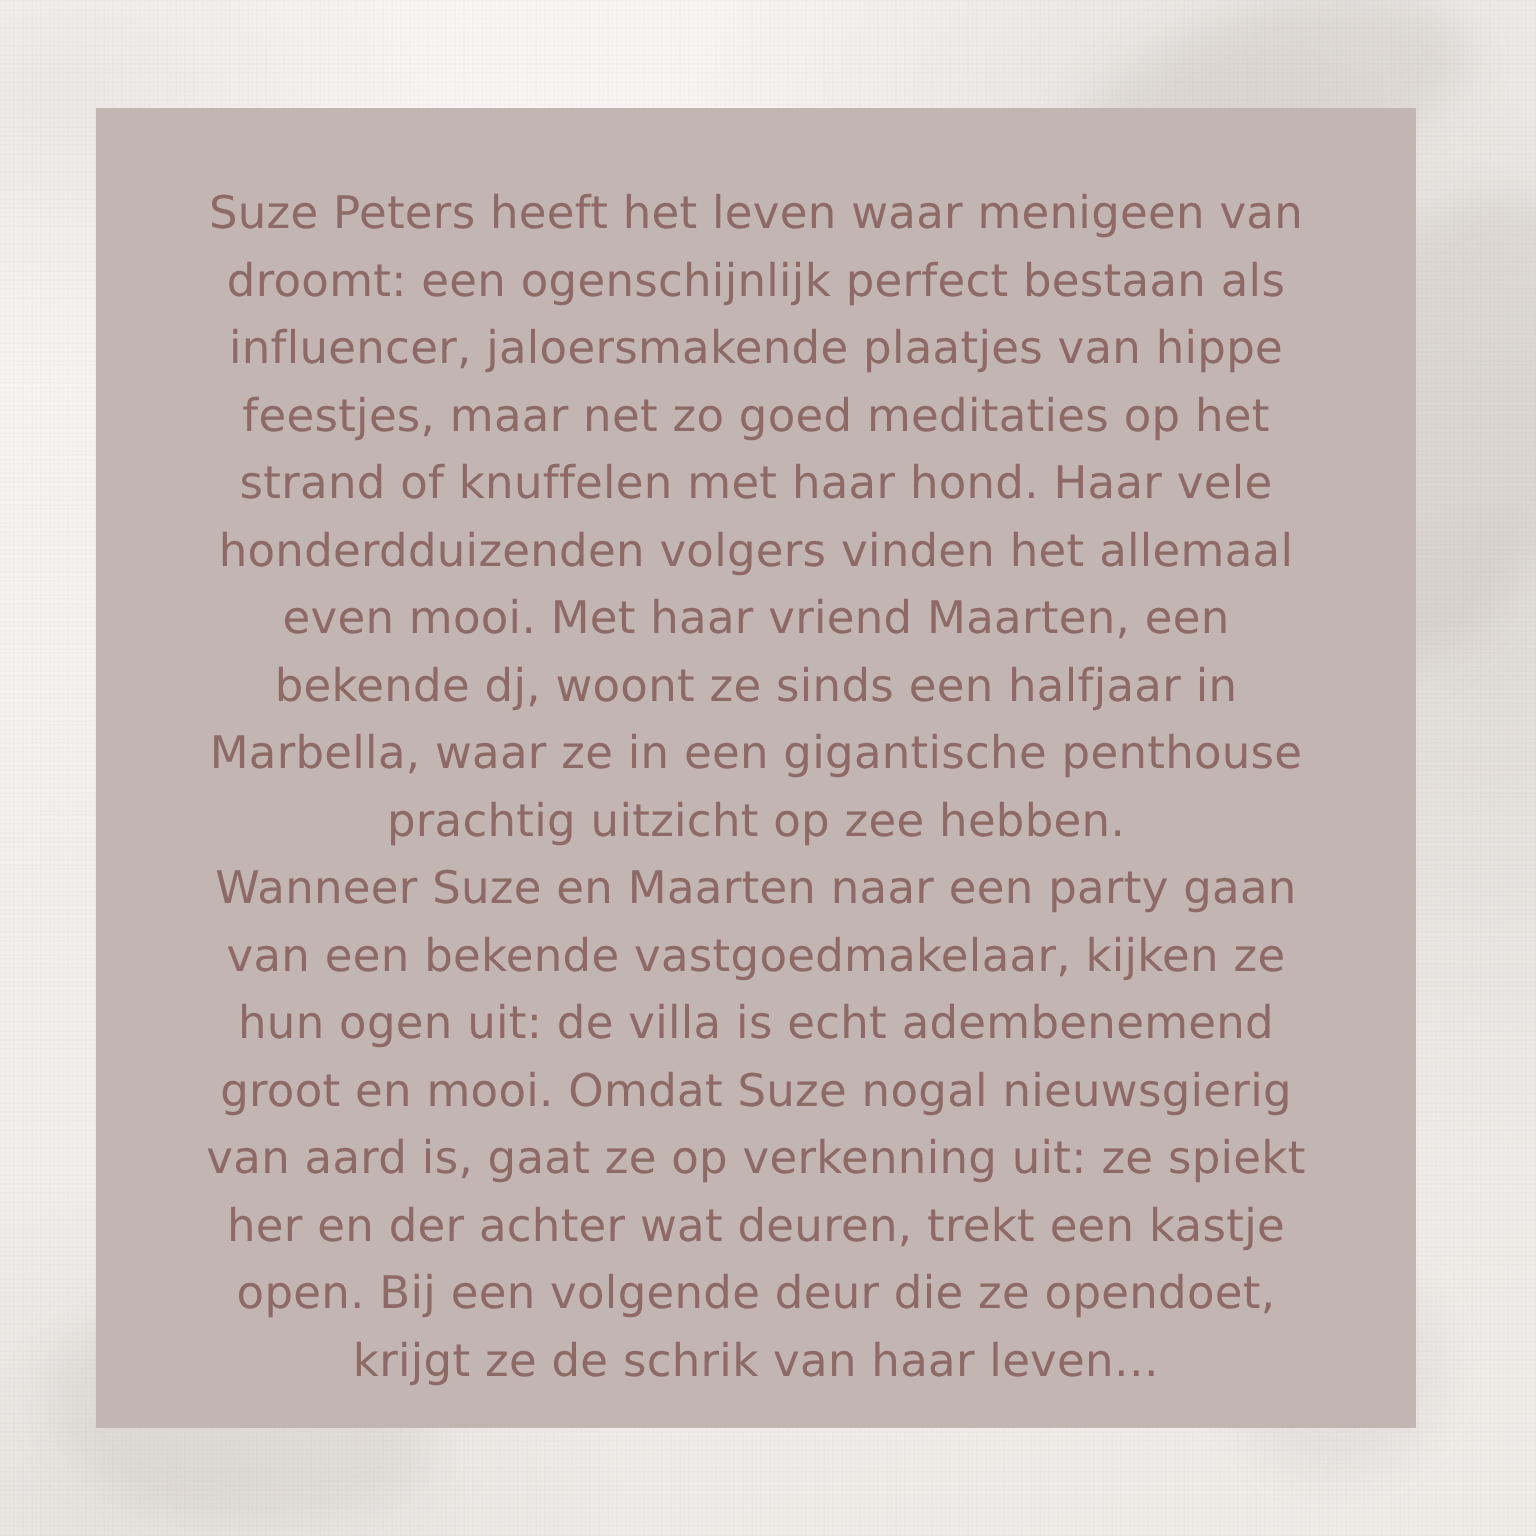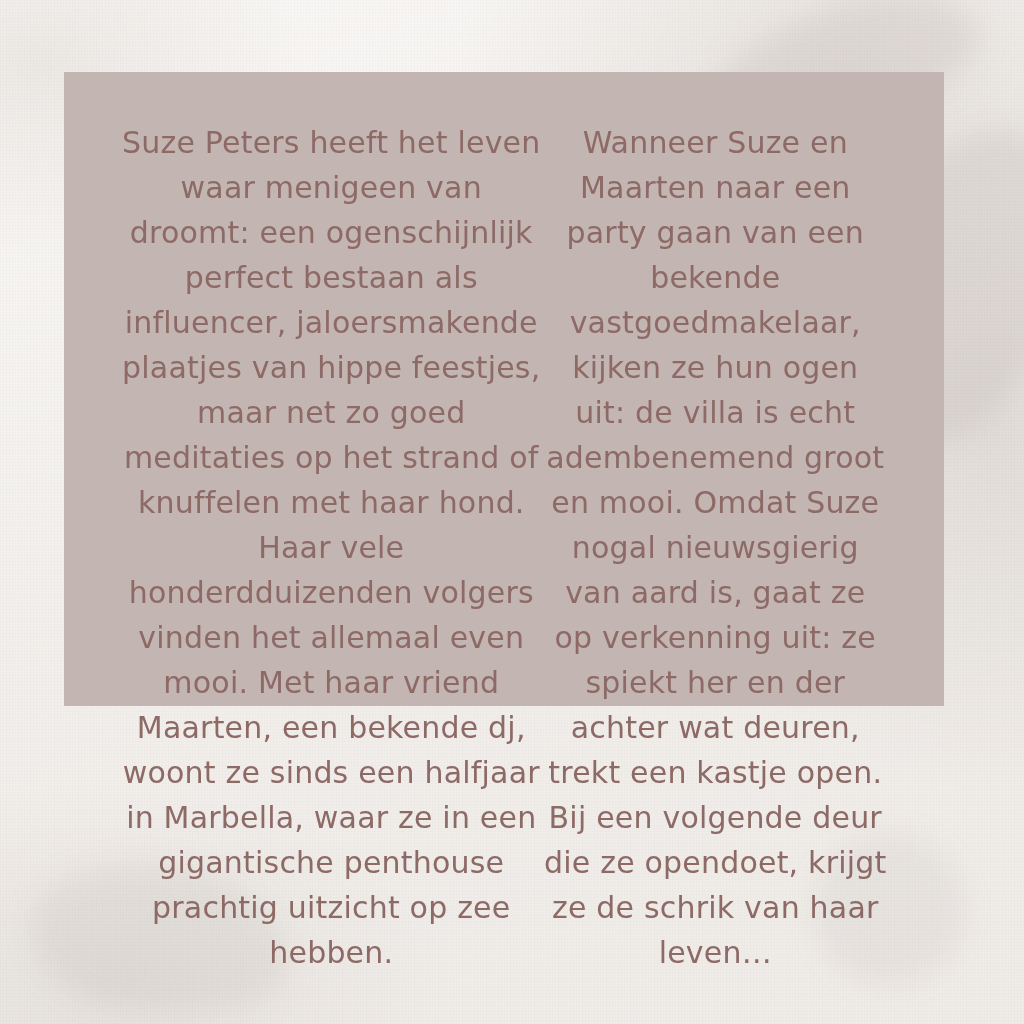--- a/index.html
+++ b/index.html
@@ -68,26 +68,26 @@
     bottom: 40px; right: 60px;
     border-radius: 50%;
     background: rgba(160,150,143,0.10);
   }
 
   .card {
     position: absolute;
     left: 64px;
     top: 72px;
     width: 880px;
-    height: 634px;
+    height: 880px;
     background: #c3b5b2;
     box-sizing: border-box;
     padding: 48px 56px;
     display: flex;
-    flex-direction: row;
+    flex-direction: column;
     justify-content: flex-start;
   }
 
   .body-text {
     color: #8d6a66;
     font-family: "DejaVu Sans", sans-serif;
     font-size: 30px;
     line-height: 1.50;
     text-align: center;
     letter-spacing: 0.2px;

